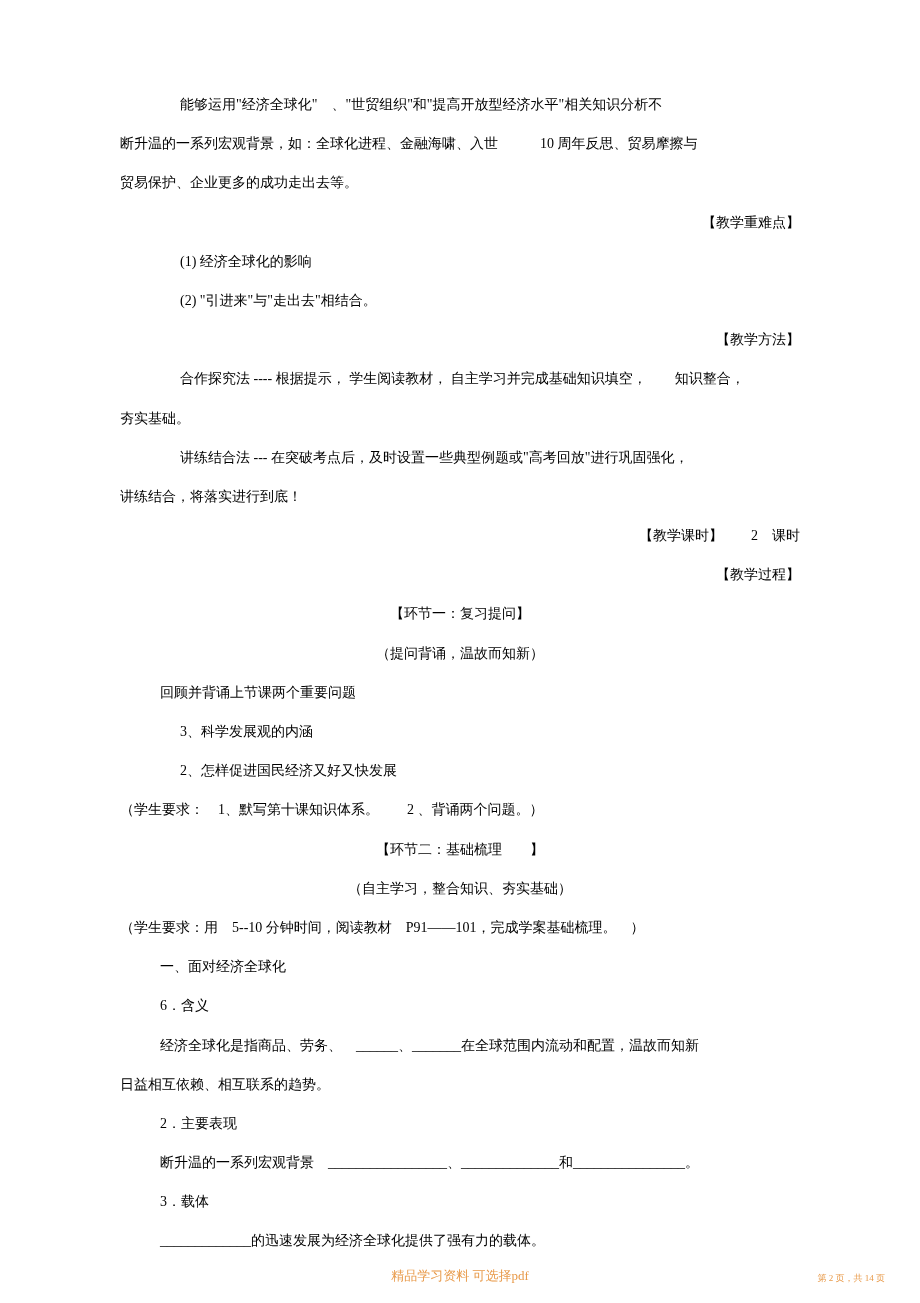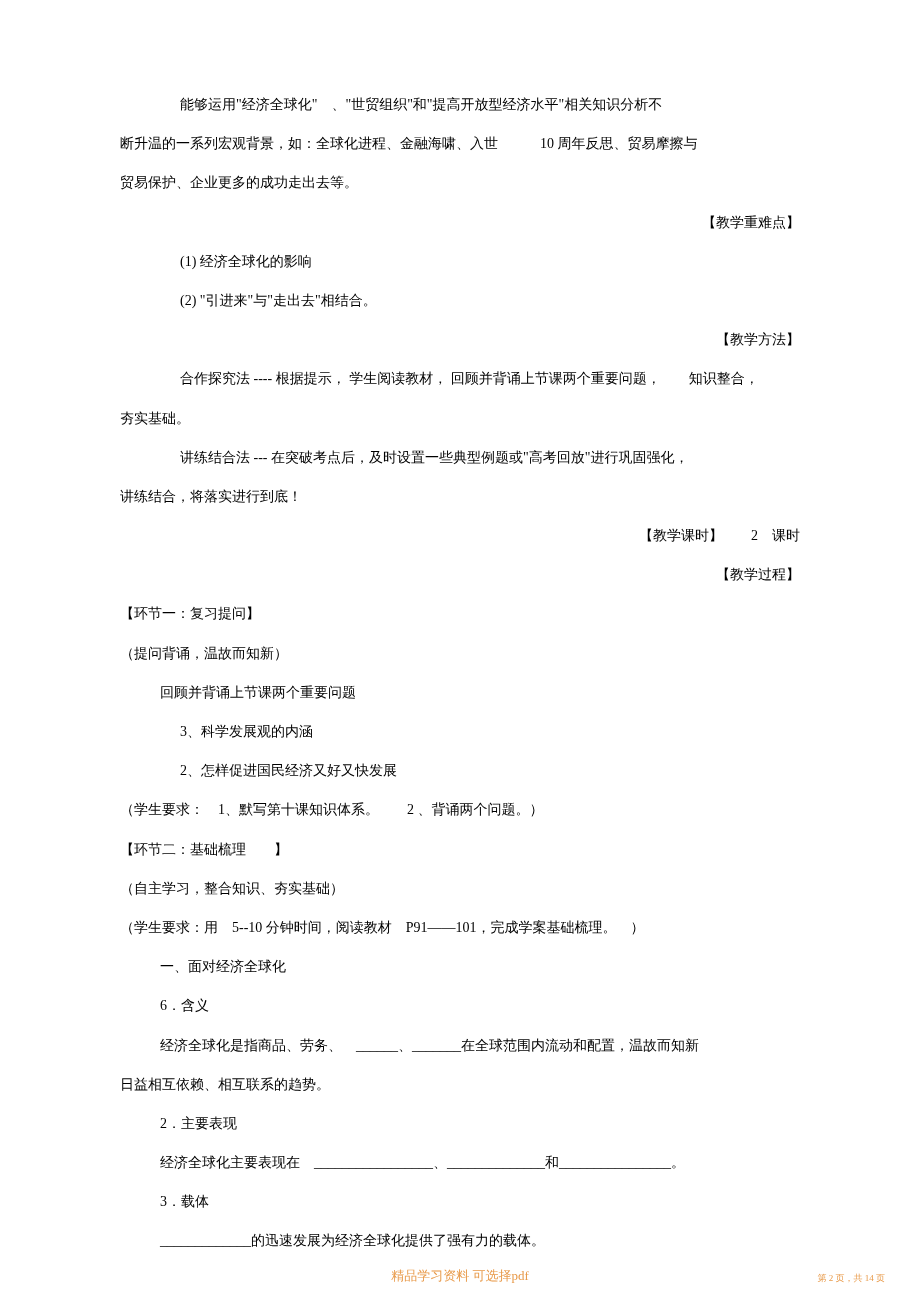--- a/index.html
+++ b/index.html
@@ -20,21 +20,21 @@
       color: #000000;
       line-height: 2.8;
     }
     .indent-1 {
       padding-left: 60px;
     }
     .indent-3 {
       padding-left: 40px;
     }
     .center {
-      text-align: left;
+      text-align: center;
     }
     .section-header {
       margin-left: 0;
       text-align: right;
     }
     .para {
       display: block;
     }
     .footer-left {
       position: absolute;
@@ -59,39 +59,39 @@
 <body>
 
 <div class="page-content">
   <span class="para indent-1">能够运用"经济全球化"　、"世贸组织"和"提高开放型经济水平"相关知识分析不</span>
   <span class="para">断升温的一系列宏观背景，如：全球化进程、金融海啸、入世　　　10 周年反思、贸易摩擦与</span>
   <span class="para">贸易保护、企业更多的成功走出去等。</span>
   <span class="para section-header">【教学重难点】</span>
   <span class="para indent-1">(1) 经济全球化的影响</span>
   <span class="para indent-1">(2) "引进来"与"走出去"相结合。</span>
   <span class="para section-header">【教学方法】</span>
-  <span class="para indent-1 spaced">合作探究法  ----  根据提示，  学生阅读教材，  回顾并背诵上节课两个重要问题，　　知识整合，</span>
+  <span class="para indent-1 spaced">合作探究法  ----  根据提示，  学生阅读教材，  自主学习并完成基础知识填空，　　知识整合，</span>
   <span class="para">夯实基础。</span>
   <span class="para indent-1">讲练结合法  --- 在突破考点后，及时设置一些典型例题或"高考回放"进行巩固强化，</span>
   <span class="para">讲练结合，将落实进行到底！</span>
   <span class="para section-header">【教学课时】　　2　课时</span>
   <span class="para section-header">【教学过程】</span>
   <span class="para center">【环节一：复习提问】</span>
   <span class="para center">（提问背诵，温故而知新）</span>
   <span class="para indent-3">回顾并背诵上节课两个重要问题</span>
   <span class="para indent-1">3、科学发展观的内涵</span>
   <span class="para indent-1">2、怎样促进国民经济又好又快发展</span>
   <span class="para">（学生要求：　1、默写第十课知识体系。　　2 、背诵两个问题。）</span>
   <span class="para center">【环节二：基础梳理　　】</span>
   <span class="para center">（自主学习，整合知识、夯实基础）</span>
   <span class="para">（学生要求：用　5--10  分钟时间，阅读教材　P91——101，完成学案基础梳理。　）</span>
   <span class="para indent-3">一、面对经济全球化</span>
   <span class="para indent-3">6．含义</span>
   <span class="para indent-3">经济全球化是指商品、劳务、　______、_______在全球范围内流动和配置，温故而知新</span>
   <span class="para">日益相互依赖、相互联系的趋势。</span>
   <span class="para indent-3">2．主要表现</span>
-  <span class="para indent-3">经济全球化主要表现在　_________________、______________和________________。</span>
+  <span class="para indent-3">断升温的一系列宏观背景　_________________、______________和________________。</span>
   <span class="para indent-3">3．载体</span>
   <span class="para indent-3">_____________的迅速发展为经济全球化提供了强有力的载体。</span>
 </div>
 
 <div class="footer-left">精品学习资料    可选择pdf</div>
 <div class="footer-right">第 2 页，共 14 页</div>
 
 </body></html>

